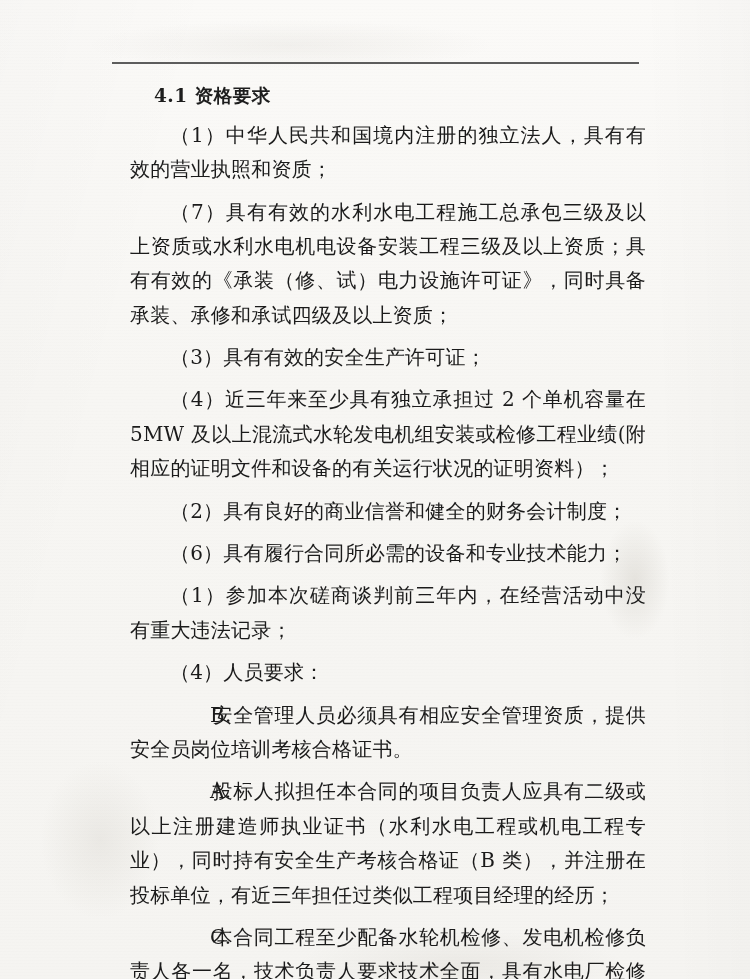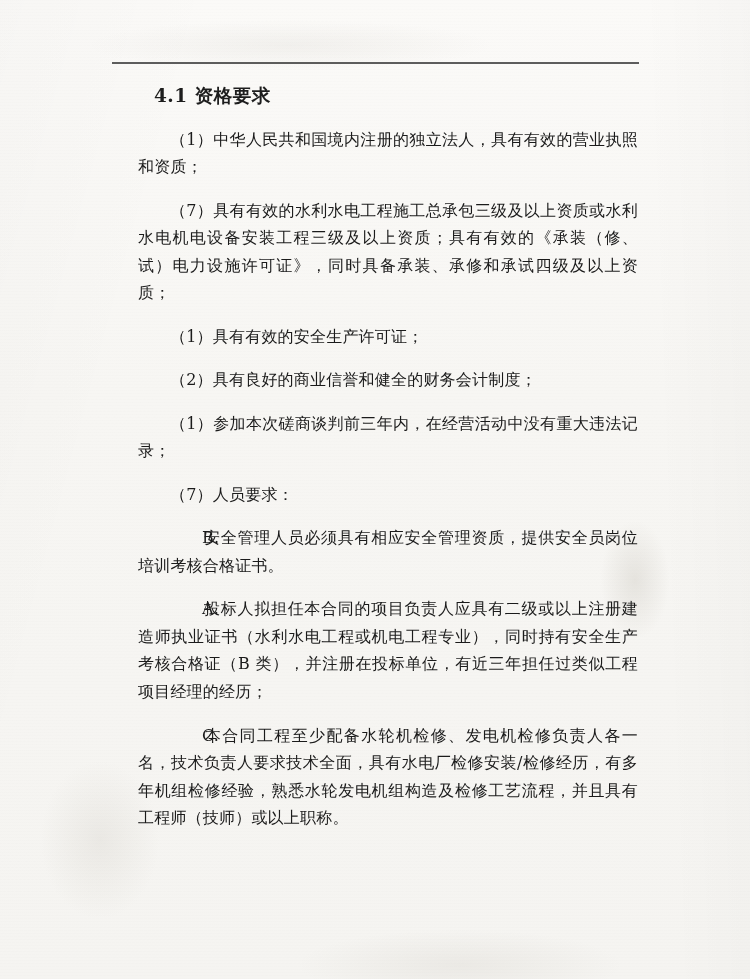--- a/index.html
+++ b/index.html
@@ -55,22 +55,22 @@
     font-size: 18.5px;
     font-weight: bold;
     letter-spacing: 0.5px;
     margin: 0 0 6px 0;
     padding-left: 32px;
     line-height: 1.5;
     font-family: "DejaVu Serif", "Liberation Serif", serif;
   }
 
   p.para {
-    margin: 16px;
-    font-size: 16px;
+    margin: 8px;
+    font-size: 20px;
     line-height: 1.72;
     text-align: justify;
     text-justify: inter-ideograph;
     text-indent: 2em;
     letter-spacing: 0.2px;
     color: #1b1b1b;
   }
   p.para .lbl {
     display: inline-block;
     width: 2.1em;
@@ -95,24 +95,26 @@
   <div class="blotch b3"></div>
   <div class="blotch b4"></div>
 
   <div class="rule"></div>
 
   <div class="content">
     <h1 class="heading">4.1 资格要求</h1>
 
     <p class="para">（1）中华人民共和国境内注册的独立法人，具有有效的营业执照和资质；</p>
     <p class="para">（7）具有有效的水利水电工程施工总承包三级及以上资质或水利水电机电设备安装工程三级及以上资质；具有有效的《承装（修、试）电力设施许可证》，同时具备承装、承修和承试四级及以上资质；</p>
-    <p class="para">（1）具有有效的安全生产许可证；</p>
+    <p class="para">（3）具有有效的安全生产许可证；</p>
+    <p class="para">（4）近三年来至少具有独立承担过 2 个单机容量在 5MW 及以上混流式水轮发电机组安装或检修工程业绩(附相应的证明文件和设备的有关运行状况的证明资料）；</p>
     <p class="para">（2）具有良好的商业信誉和健全的财务会计制度；</p>
+    <p class="para">（6）具有履行合同所必需的设备和专业技术能力；</p>
     <p class="para">（1）参加本次磋商谈判前三年内，在经营活动中没有重大违法记录；</p>
-    <p class="para">（7）人员要求：</p>
+    <p class="para">（4）人员要求：</p>
 
     <p class="para">
       <span class="lbl num">B.</span><span>安全管理人员必须具有相应安全管理资质，提供安全员岗位培训考核合格证书。</span>
     </p>
     <p class="para">
       <span class="lbl num">A.</span><span>投标人拟担任本合同的项目负责人应具有二级或以上注册建造师执业证书（水利水电工程或机电工程专业），同时持有安全生产考核合格证（B 类），并注册在投标单位，有近三年担任过类似工程项目经理的经历；</span>
     </p>
     <p class="para">
       <span class="lbl num">C.</span><span>本合同工程至少配备水轮机检修、发电机检修负责人各一名，技术负责人要求技术全面，具有水电厂检修安装/检修经历，有多年机组检修经验，熟悉水轮发电机组构造及检修工艺流程，并且具有工程师（技师）或以上职称。</span>
     </p>

